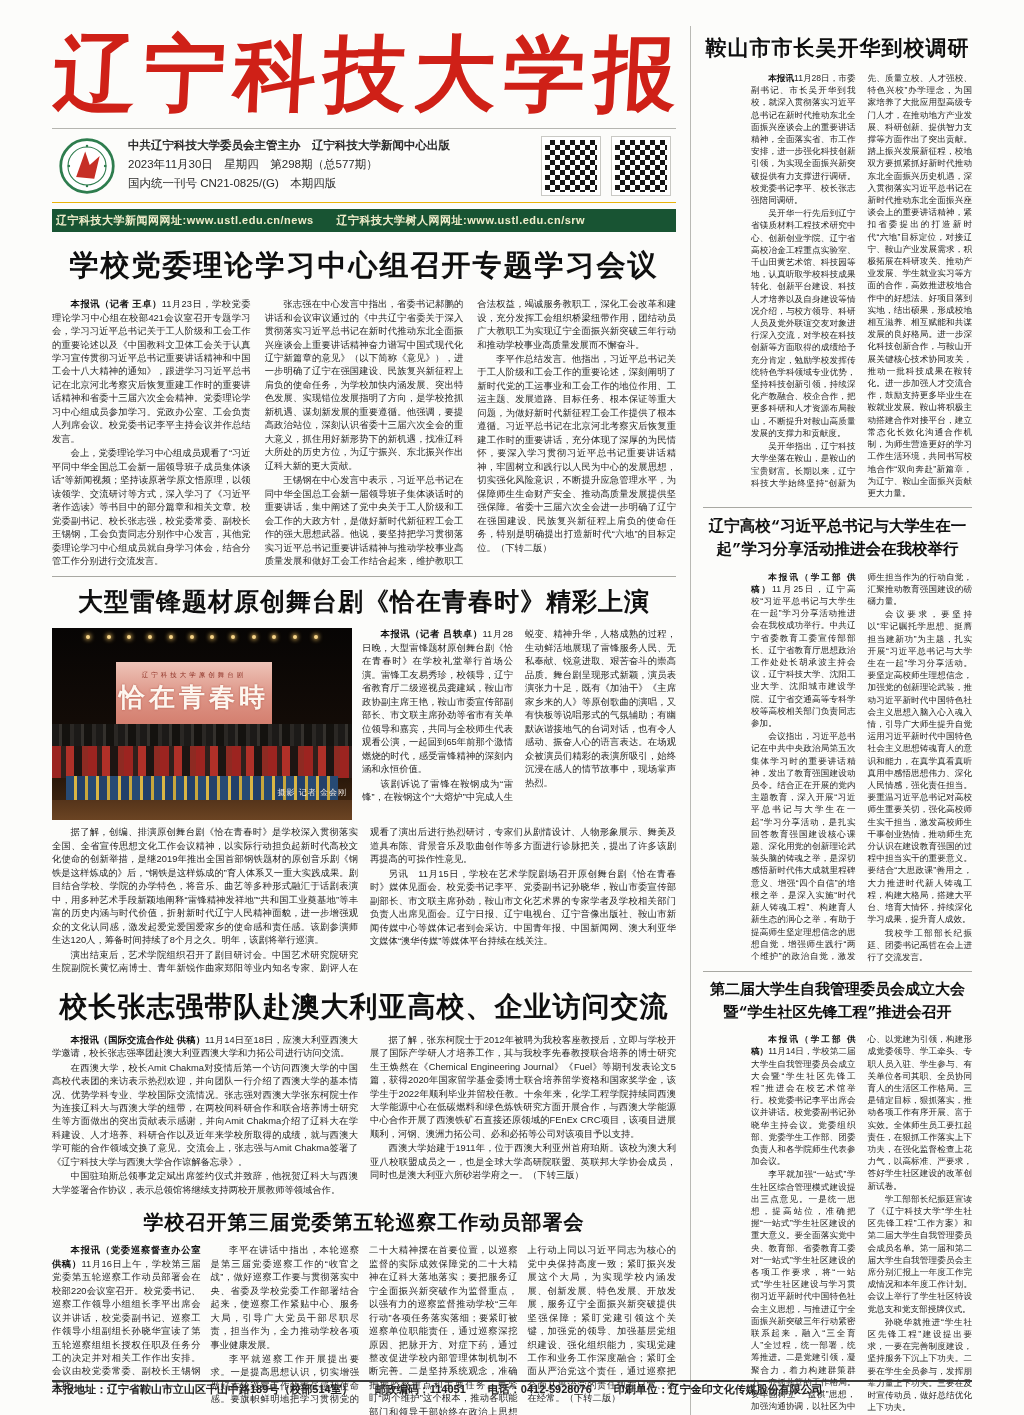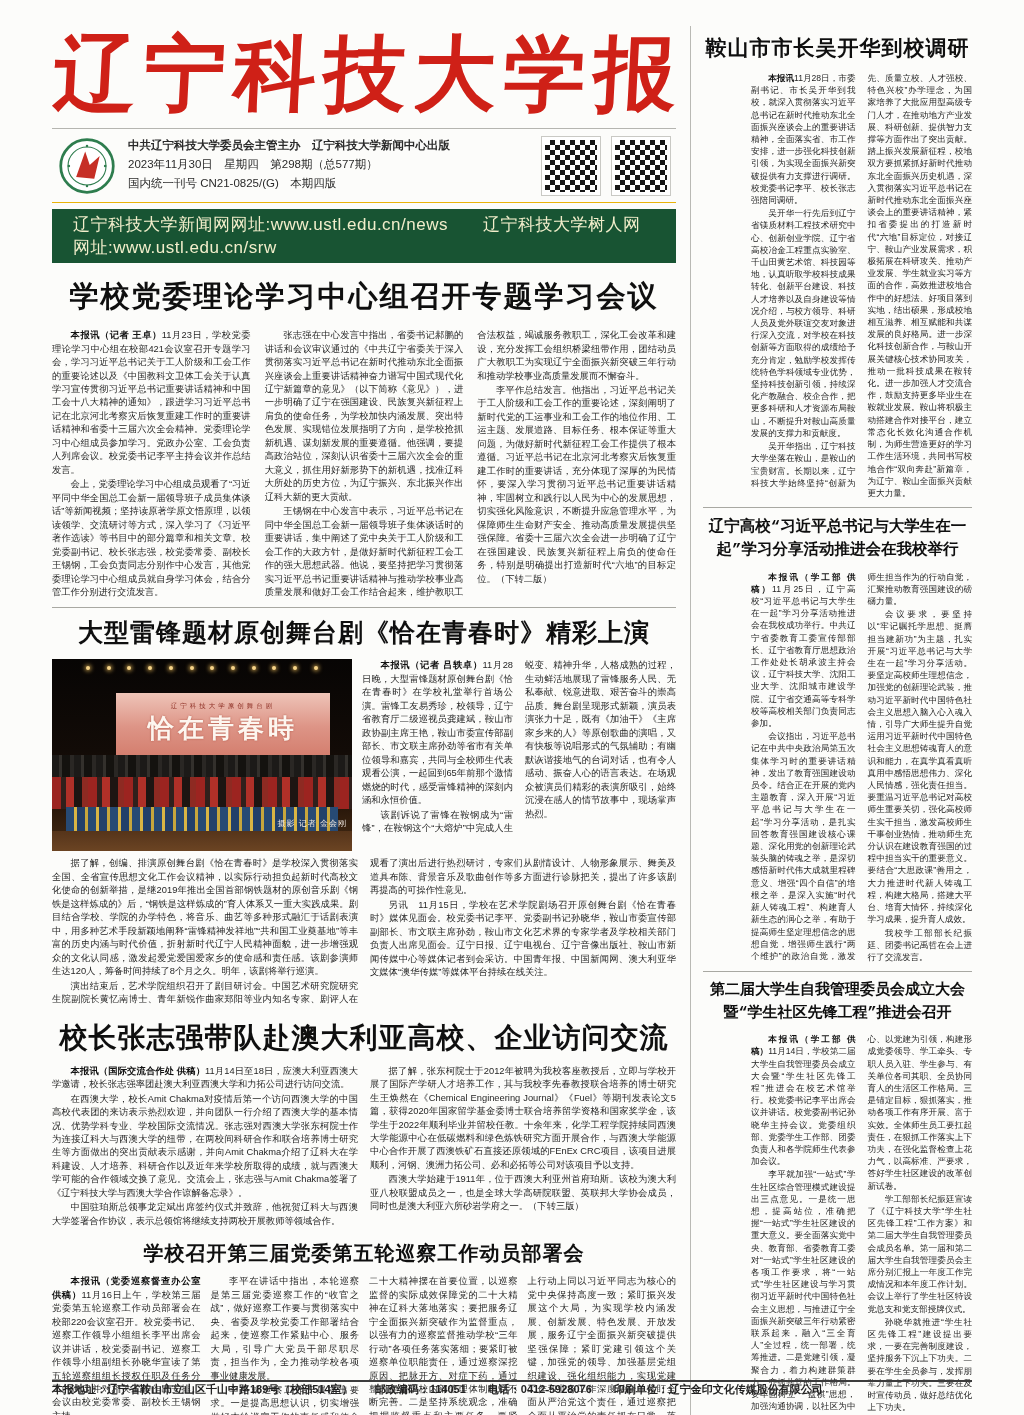--- a/index.html
+++ b/index.html
@@ -13,22 +13,22 @@
   .masthead-title{font-family:"Liberation Serif",serif;font-weight:900;color:#cf2017;
         font-size:82px;line-height:1.05;letter-spacing:8px;transform:skewX(-3deg);
         margin:6px 0 10px 2px;white-space:nowrap;}
   .mast-info{display:flex;align-items:center;gap:12px;border-top:1px solid #b5b5b0;
         border-bottom:1px solid #eab308;padding:7px 6px;}
   .mast-lines{flex:1;}
   .mast-lines .l1{font-size:11.5px;font-weight:bold;color:#2a2a2a;margin:2px 0;}
   .mast-lines .l2,.mast-lines .l3{font-size:11.5px;color:#2a2a2a;margin:4px 0;}
   .qr{width:52px;height:52px;background:repeating-conic-gradient(#161616 0% 25%,#ffffff 0% 50%) 0 0/10px 10px;
       border:3px solid #fff;outline:1px solid #c9c9c4;flex:none;}
-  .url-bar{background:#185433;color:#f2eecb;font-size:17px;font-weight:normal;
-      padding:4px 21px;margin-top:6px;letter-spacing:.5px;}
+  .url-bar{background:#185433;color:#f2eecb;font-size:11px;font-weight:bold;
+      padding:4px 4px;margin-top:6px;letter-spacing:.5px;}
 
   
   .hl{color:#0f0f0f;text-align:center;font-weight:900;}
   .hl-sans{font-family:Liberation Mono, monospace;}
   .hl-serif{font-family:"Liberation Serif",serif;}
   .body-txt{font-size:9.3px;line-height:1.45;color:#262626;text-align:justify;}
   .body-txt p{margin:0 0 1px 0;text-indent:2em;}
   .byline{font-weight:bold;color:#111;}
   .cols3{column-count:3;column-gap:14px;}
   .cols2{column-count:2;column-gap:12px;}
@@ -38,21 +38,21 @@
   
   .main-hl{font-size:29px;letter-spacing:2px;margin:14px 0 12px 0;}
 
   
   .play-hl{font-size:25px;letter-spacing:1px;margin:6px 0 10px 0;}
   .play-top{display:flex;gap:10px;}
   .photo{position:relative;width:300px;height:192px;flex:none;overflow:hidden;
      background:linear-gradient(180deg,#070504 0%,#120b07 48%,#241408 74%,#3a2310 90%,#4a2e15 100%);}
   .lights{position:absolute;top:7px;left:34px;right:34px;display:flex;justify-content:space-between;}
   .lights i{width:4px;height:4px;border-radius:50%;background:#f6d488;box-shadow:0 0 4px 1px #caa14e;}
-  .banner{position:absolute;left:64px;top:34px;width:214px;height:62px;
+  .banner{position:absolute;left:64px;top:34px;width:156px;height:62px;
      background:linear-gradient(180deg,#eec4b8 0%,#dd9486 55%,#d47f6f 100%);
      display:flex;flex-direction:column;align-items:center;justify-content:center;}
   .banner .sm{font-size:6.5px;letter-spacing:3px;color:#8d2f24;}
   .banner .lg{font-family:"Liberation Serif",serif;font-size:26px;font-weight:900;color:#fdf6ef;
      letter-spacing:4px;text-shadow:0 0 2px #b05545;}
   .row-back{position:absolute;left:0;right:0;top:96px;height:26px;
      background:repeating-linear-gradient(90deg,#1c1a18 0 7px,#33302c 7px 10px,#14120f 10px 18px,#2a2724 18px 22px);}
   .row-mid{position:absolute;left:0;right:0;top:118px;height:32px;
      background:repeating-linear-gradient(90deg,#9c2420 0 9px,#30201c 9px 14px,#b03028 14px 22px,#1d1512 22px 30px,#8e2a22 30px 36px);}
   .row-front{position:absolute;left:14px;right:14px;top:148px;height:24px;

